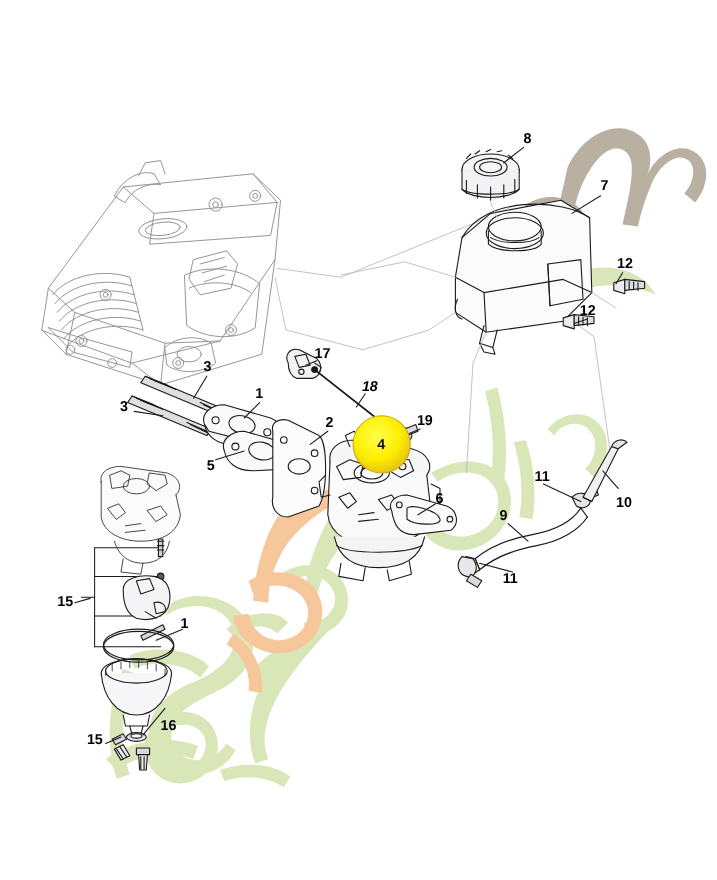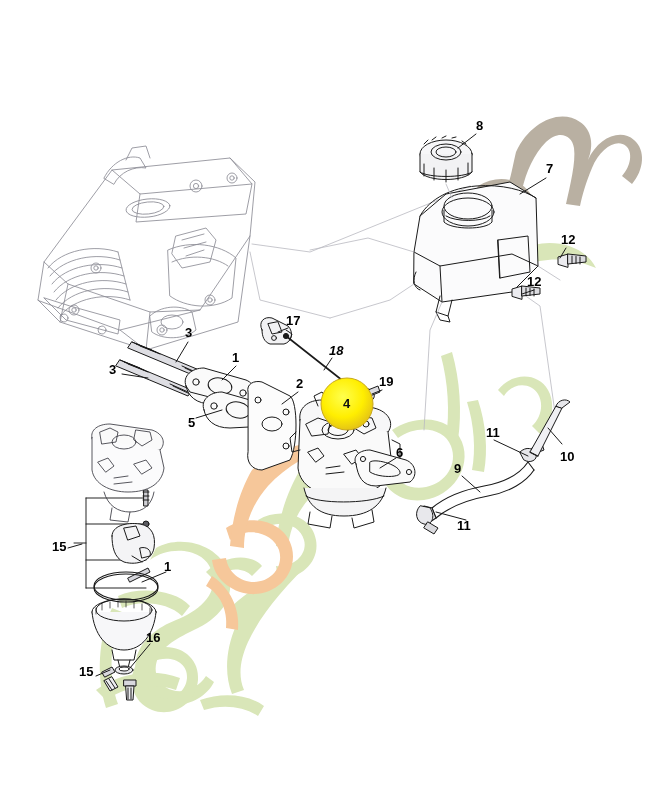--- a/index.html
+++ b/index.html
@@ -466,18 +466,18 @@
   <div class="lbl" style="left:476px;top:119px;">8</div>
   <div class="lbl" style="left:454px;top:462px;">9</div>
   <div class="lbl" style="left:560px;top:440px;margin-top:10px;">10</div>
   <div class="lbl" style="left:486px;top:426px;">11</div>
   <div class="lbl" style="left:457px;top:519px;">11</div>
   <div class="lbl" style="left:561px;top:233px;">12</div>
   <div class="lbl" style="left:527px;top:275px;">12</div>
   <div class="lbl" style="left:52px;top:540px;">15</div>
   <div class="lbl" style="left:164px;top:560px;">1</div>
   <div class="lbl" style="left:79px;top:665px;">15</div>
-  <div class="lbl" style="left:146px;top:631px;text-align:right;">16</div>
+  <div class="lbl" style="left:146px;top:653px;text-align:right;">16</div>
   <div class="lbl" style="left:286px;top:314px;">17</div>
   <div class="lbl" style="left:329px;top:344px;font-style:italic;">18</div>
   <div class="lbl" style="left:379px;top:375px;">19</div>
 
 </div>
 
 </body></html>

